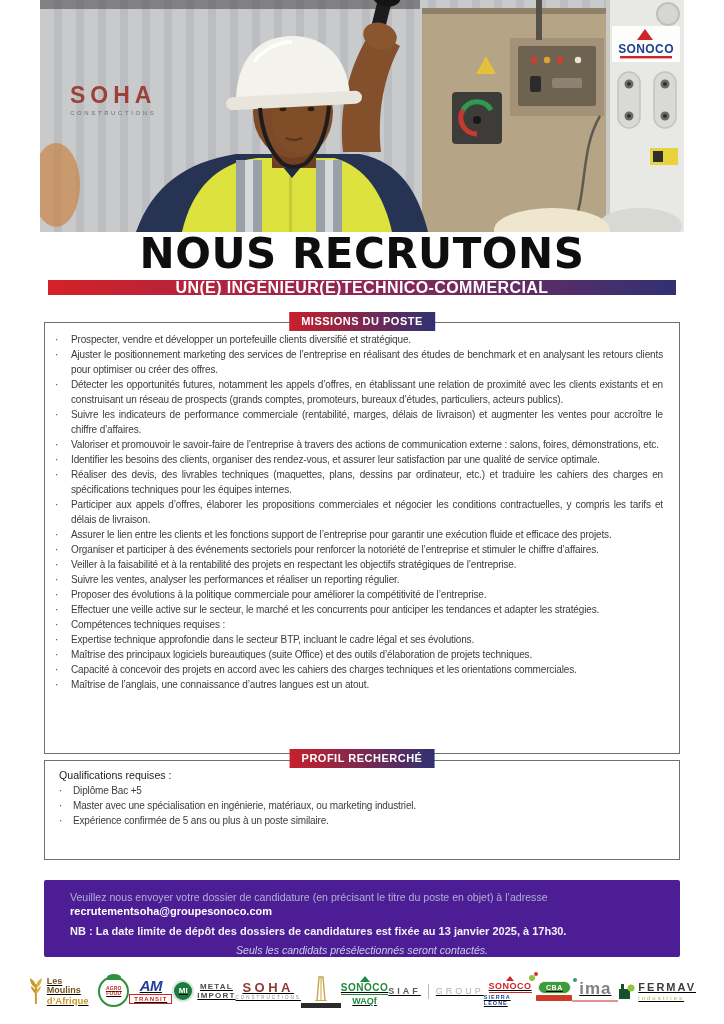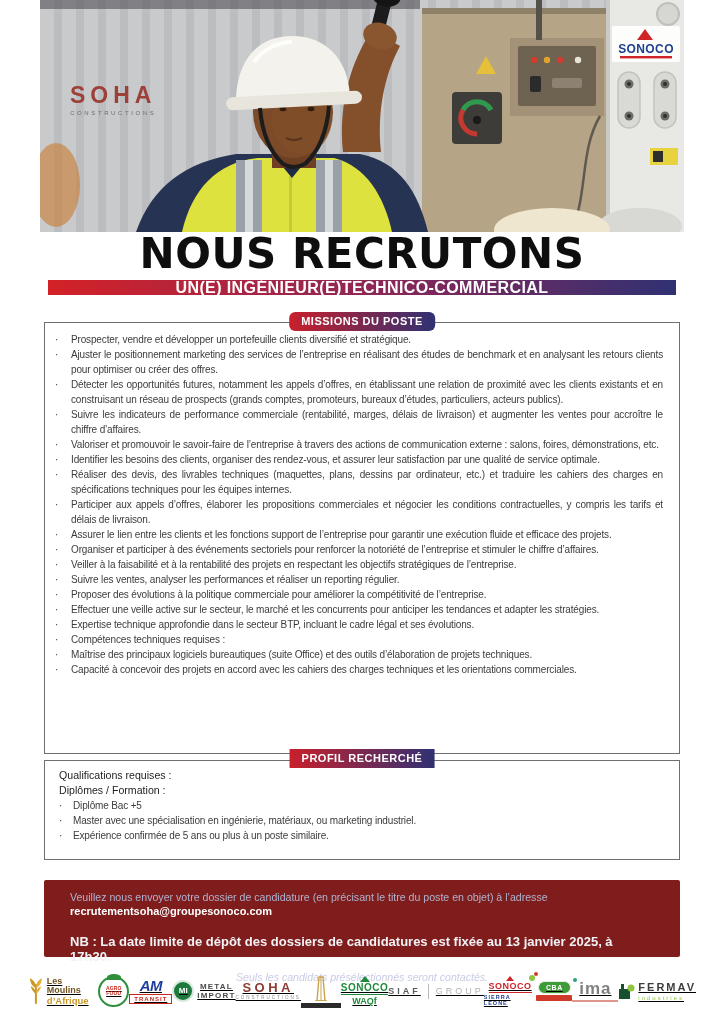--- a/index.html
+++ b/index.html
@@ -33,39 +33,39 @@
   
   .section-box { position:absolute; left:44px; width:636px; border:1px solid #6f6f6f; background:#fff; }
   .missions-box { top:322px; height:432px; padding:9px 8px 4px 0; }
   .profile-box  { top:760px; height:100px; padding:7px 14px 4px 14px; }
   .section-label {
     position:absolute; left:50%; transform:translateX(-50%);
     background:linear-gradient(90deg,#c8202c 0%, #303173 100%);
     color:#fff; font-weight:700; font-size:11px; letter-spacing:0.5px;
     padding:3px 12px 4px 12px; white-space:nowrap; z-index:2;
   }
-  .missions-label { top:-11px;border-radius:6px; }
+  .missions-label { top:-11px; }
   .profile-label  { top:-12px; }
   ul.bullets { list-style:none; }
   ul.bullets li {
     position:relative; padding-left:26px; padding-right:8px; text-align:justify;
     font-size:10px; letter-spacing:-0.15px; line-height:15px; color:#3c3c3c;
   }
   ul.bullets li::before { content:"·"; position:absolute; left:10px; top:0; color:#3c3c3c; }
   .profile-box ul.bullets li { padding-left:14px; padding-right:0; }
   .profile-box ul.bullets li::before { left:0; }
   .qual-heading { font-size:10.6px; font-weight:400; color:#1d1d1d; line-height:15px; }
   
   .contact-box {
     position:absolute; left:44px; top:880px; width:636px; height:77px;
-    background:#7f1d1d; border-radius:2px; padding:11px 26px 0 26px; color:#c3c6de;
+    background:#4c1d95; border-radius:2px; padding:11px 26px 0 26px; color:#c3c6de;
   }
   .contact-line1 { font-size:10.6px; line-height:13px; color:#aeb2cf; }
   .contact-email { font-size:11px; font-weight:700; color:#ffffff; line-height:14px; }
-  .contact-nb { font-size:13px; font-weight:700; color:#f2f2f6; margin-top:16px; }
+  .contact-nb { font-size:11px; font-weight:700; color:#f2f2f6; margin-top:7px; }
   .contact-note { font-size:10.6px; font-style:italic; color:#c9cce4; text-align:center; margin-top:7px; }
   
   .logos {
     position:absolute; left:28px; top:962px; width:668px; height:58px;
     display:flex; align-items:center; justify-content:space-between;text-decoration:underline;
   }
   .logo { display:flex; flex-direction:column; align-items:center; justify-content:center; line-height:1; }
   .logo-row { display:flex; flex-direction:row; align-items:center; gap:3px; }
   
   .moulins-text { text-align:left; }
@@ -235,31 +235,31 @@
       <li>Valoriser et promouvoir le savoir-faire de l’entreprise à travers des actions de communication externe : salons, foires, démonstrations, etc.</li>
       <li>Identifier les besoins des clients, organiser des rendez-vous, et assurer leur satisfaction par une qualité de service optimale.</li>
       <li>Réaliser des devis, des livrables techniques (maquettes, plans, dessins par ordinateur, etc.) et traduire les cahiers des charges en spécifications techniques pour les équipes internes.</li>
       <li>Participer aux appels d’offres, élaborer les propositions commerciales et négocier les conditions contractuelles, y compris les tarifs et délais de livraison.</li>
       <li>Assurer le lien entre les clients et les fonctions support de l’entreprise pour garantir une exécution fluide et efficace des projets.</li>
       <li>Organiser et participer à des événements sectoriels pour renforcer la notoriété de l’entreprise et stimuler le chiffre d’affaires.</li>
       <li>Veiller à la faisabilité et à la rentabilité des projets en respectant les objectifs stratégiques de l’entreprise.</li>
       <li>Suivre les ventes, analyser les performances et réaliser un reporting régulier.</li>
       <li>Proposer des évolutions à la politique commerciale pour améliorer la compétitivité de l’entreprise.</li>
       <li>Effectuer une veille active sur le secteur, le marché et les concurrents pour anticiper les tendances et adapter les stratégies.</li>
+      <li>Compétences techniques requises :</li>
       <li>Expertise technique approfondie dans le secteur BTP, incluant le cadre légal et ses évolutions.</li>
-      <li>Compétences techniques requises :</li>
       <li>Maîtrise des principaux logiciels bureautiques (suite Office) et des outils d’élaboration de projets techniques.</li>
       <li>Capacité à concevoir des projets en accord avec les cahiers des charges techniques et les orientations commerciales.</li>
+      <li>Maîtrise de l’anglais, une connaissance d’autres langues est un atout.</li>
     </ul>
   </div>
 
   <div class="section-box profile-box">
     <div class="section-label profile-label">PROFIL RECHERCHÉ</div>
     <div class="qual-heading">Qualifications requises :</div>
-    <div class="qual-heading">Diplômes / Formation :</div>
     <ul class="bullets">
       <li>Diplôme Bac +5</li>
       <li>Master avec une spécialisation en ingénierie, matériaux, ou marketing industriel.</li>
       <li>Expérience confirmée de 5 ans ou plus à un poste similaire.</li>
     </ul>
   </div>
 
   <div class="contact-box">
     <div class="contact-line1">Veuillez nous envoyer votre dossier de candidature (en précisant le titre du poste en objet) à l’adresse</div>
     <div class="contact-email">recrutementsoha@groupesonoco.com</div>

